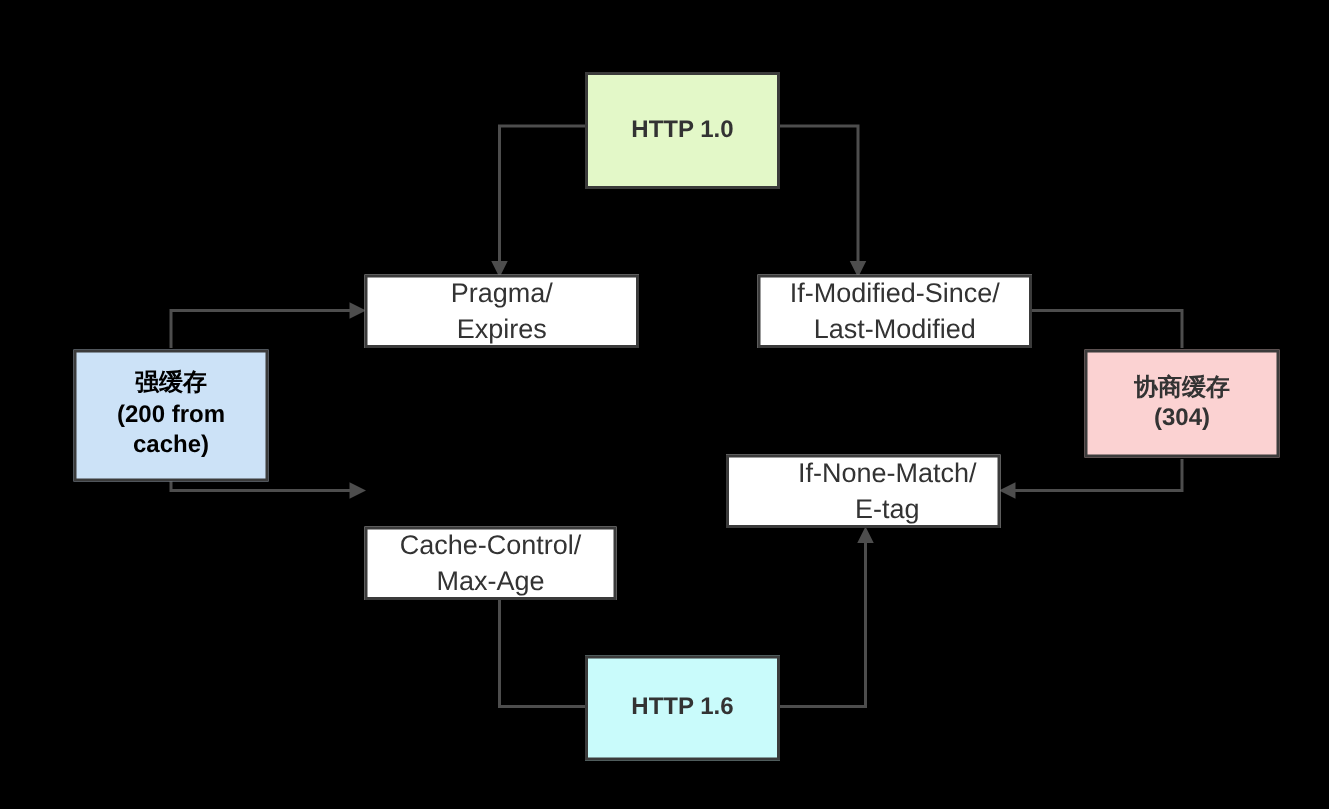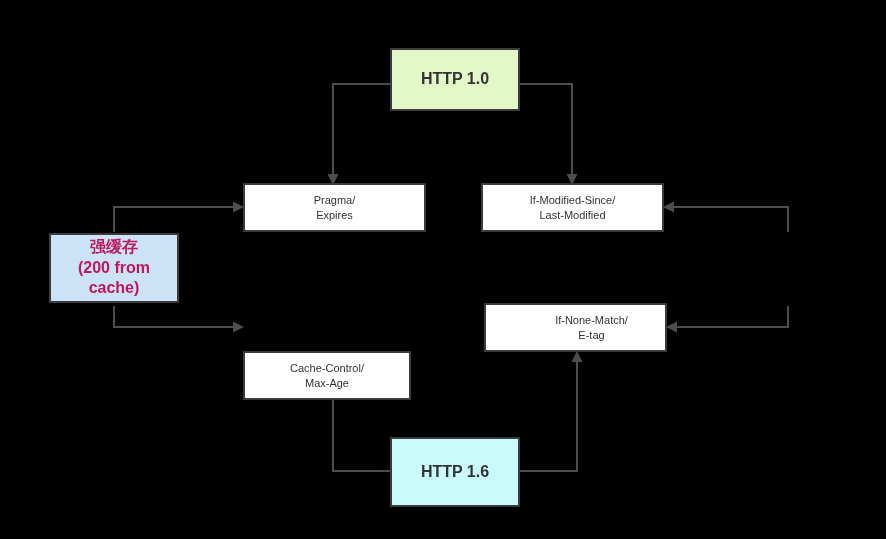--- a/index.html
+++ b/index.html
@@ -33,21 +33,21 @@
     align-items: center;
     justify-content: center;
     text-align: center;
     color: #333333;
     line-height: 1.28;
     white-space: pre-line;
     z-index: 2;
   }
   .node.plain {
     background: #ffffff;
-    font-size: 11px;
+    font-size: 18px;
     font-weight: 400;
   }
   .node.emph {
     font-size: 16px;
     font-weight: bold;
   }
   .node span {
     display: block;
     padding: 0 6px;
   }
@@ -83,26 +83,28 @@
       </g>
       <g>
         <polyline points="390,471 333,471 333,354" fill="none" stroke="#4d4d4d" stroke-width="2" stroke-linejoin="miter"></polyline>
         <polygon points="333,351 327.5,362 338.5,362" fill="#4d4d4d"></polygon>
       </g>
       <g>
         <polyline points="520,471 577,471 577,354" fill="none" stroke="#4d4d4d" stroke-width="2" stroke-linejoin="miter"></polyline>
         <polygon points="577,351 571.5,362 582.5,362" fill="#4d4d4d"></polygon>
       </g>
     </svg>
-<div class="node emph" style="left: 390px; top: 48px; width: 130px; height: 63px; background: rgb(227, 248, 200); border-color: rgb(59, 59, 59); color: rgb(51, 51, 51);"><span>HTTP 1.0</span></div>
+<div class="node emph" style="left: 390px; top: 48px; width: 130px; height: 78px; background: rgb(227, 248, 200); border-color: rgb(59, 59, 59); color: rgb(51, 51, 51);"><span>HTTP 1.0</span></div>
     <div class="node plain" style="left: 243px; top: 183px; width: 183px; height: 49px; background: rgb(255, 255, 255); border-color: rgb(59, 59, 59); color: rgb(51, 51, 51);"><span>Pragma/
 Expires</span></div>
-    <div class="node plain" style="left: 481px; top: 183px; width: 183px; height: 49px; background: rgb(255, 255, 255); border-color: rgb(59, 59, 59); color: rgb(51, 51, 51);"><span>If-Modified-Since/
+    <div class="node plain" style="left: 505px; top: 183px; width: 183px; height: 49px; background: rgb(255, 255, 255); border-color: rgb(59, 59, 59); color: rgb(51, 51, 51);"><span>If-Modified-Since/
 Last-Modified</span></div>
-    <div class="node emph" style="left: 49px; top: 233px; width: 130px; height: 70px; background: rgb(204, 226, 247); border-color: rgb(59, 59, 59); color: #be185d; text-align: center;"><span>强缓存
+    <div class="node emph" style="left: 49px; top: 233px; width: 130px; height: 88px; background: rgb(204, 226, 247); border-color: rgb(59, 59, 59); color: #000000; text-align: center;"><span>强缓存
 (200 from
 cache)</span></div>
+    <div class="node emph" style="left: 723px; top: 233px; width: 130px; height: 72px; background: rgb(251, 210, 210); border-color: rgb(59, 59, 59); color: rgb(51, 51, 51);"><span>协商缓存
+(304)</span></div>
     <div class="node plain" style="left: 243px; top: 303px; width: 168px; height: 49px; background: rgb(255, 255, 255); border-color: rgb(59, 59, 59); color: rgb(51, 51, 51); margin-top: 48px;"><span>Cache-Control/
 Max-Age</span></div>
     <div class="node plain" style="left: 484px; top: 303px; width: 183px; height: 49px; background: rgb(255, 255, 255); border-color: rgb(59, 59, 59); color: rgb(51, 51, 51); padding-left: 32px;"><span>If-None-Match/
 E-tag</span></div>
     <div class="node emph" style="left: 390px; top: 437px; width: 130px; height: 70px; background: rgb(201, 251, 251); border-color: rgb(59, 59, 59); color: rgb(51, 51, 51);"><span>HTTP 1.6</span></div>
   </div>
 
 </body></html>

